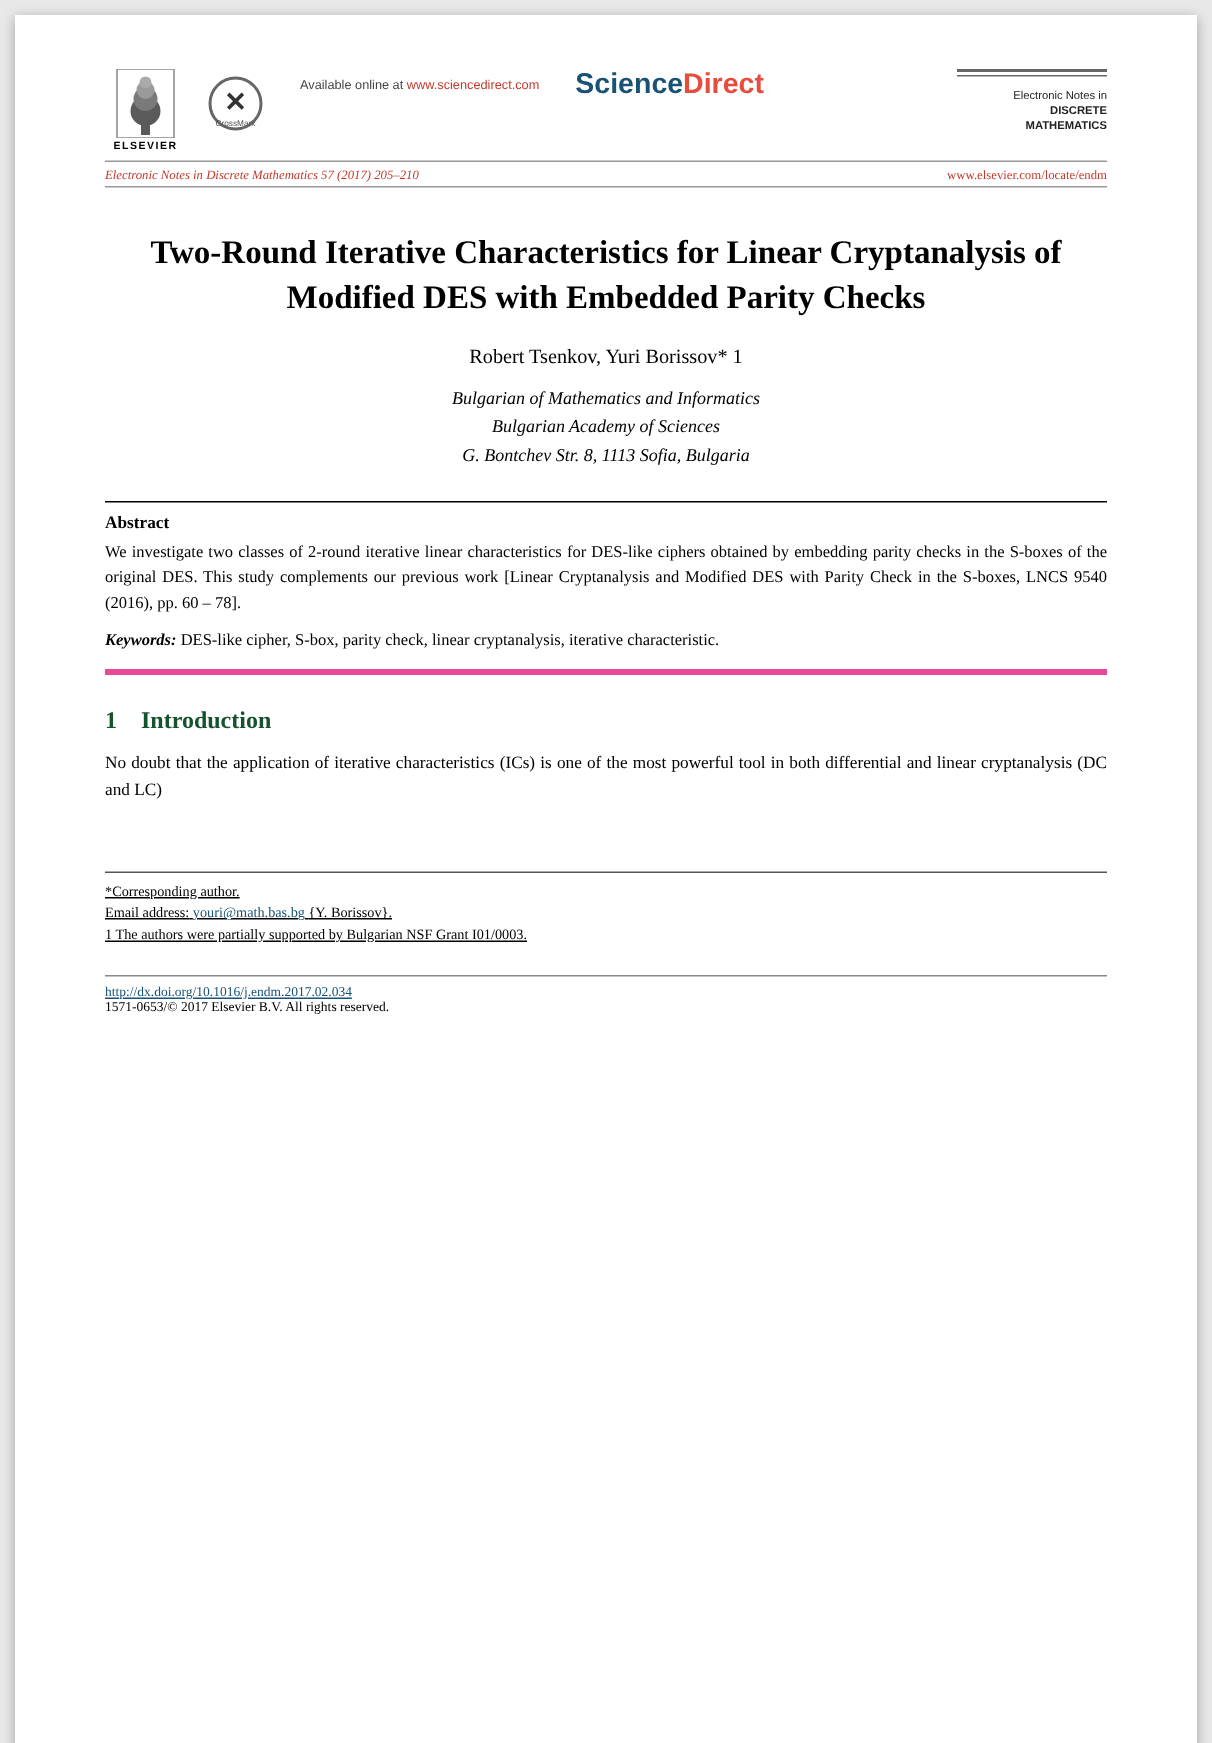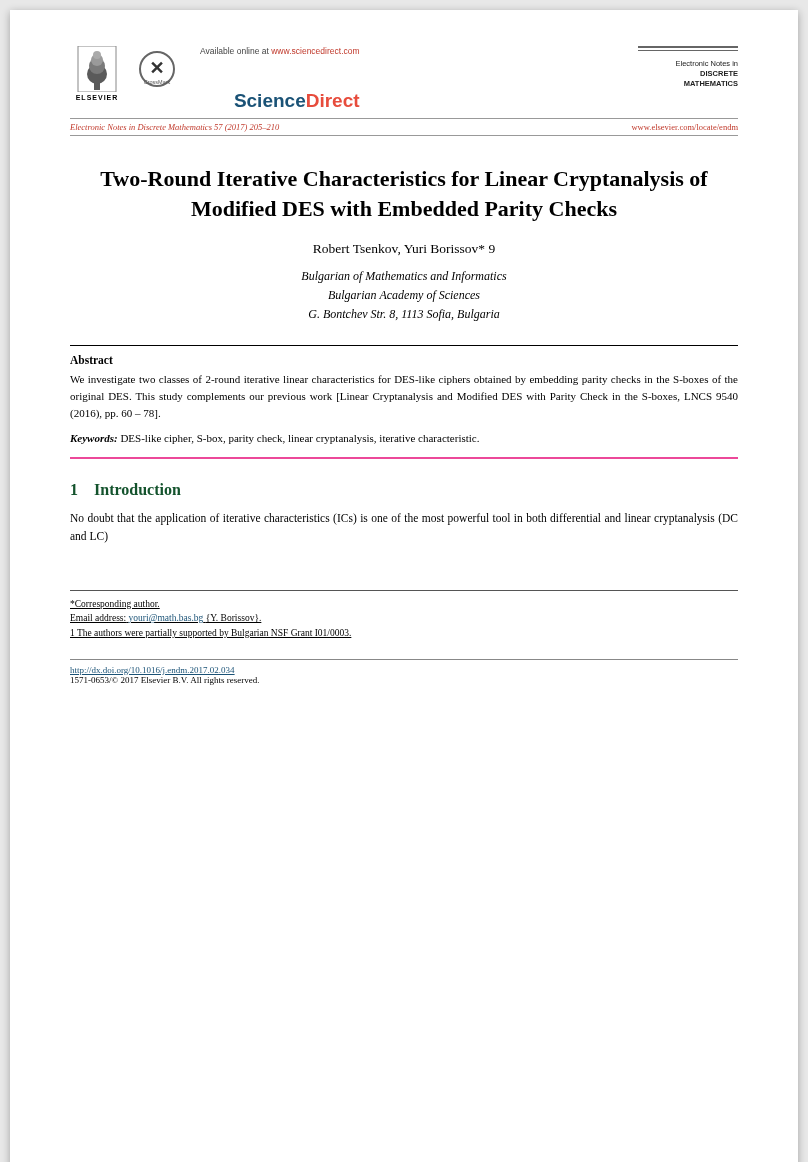--- a/index.html
+++ b/index.html
@@ -59,25 +59,24 @@
     }
 
     .crossmark-logo {
       width: 38px;
       height: 38px;
       margin-top: 4px;
     }
 
     .header-center {
       display: flex;
-      flex-direction: column;
-      align-items: flex-end;
+      flex-direction: row;
+      align-items: center;
       flex: 1;
       padding: 0 10px;
-      gap: 32px;
     }
 
     .available-online {
       font-size: 8.5px;
       color: #444;
       font-family: Arial, sans-serif;
       margin-bottom: 2px;
     }
 
     .available-online a, .available-link {
@@ -187,21 +186,21 @@
       font-size: 12px;
       font-style: italic;
       color: #000;
       line-height: 1.55;
     }
 
     
     .abstract-section {
       margin: 22px 0 18px 0;
       border-top: 1px solid #000;
-      border-bottom: 2px solid #ec4899;
+      border-bottom: 4px solid #ec4899;
       padding: 8px 0 10px 0;
     }
 
     .abstract-title {
       font-size: 11.5px;
       font-weight: bold;
       color: #000;
       margin-bottom: 5px;
     }
 
@@ -346,21 +345,21 @@
   <div class="journal-info-bar">
     <span class="journal-citation">Electronic Notes in Discrete Mathematics 57 (2017) 205–210</span>
     <span class="journal-url">www.elsevier.com/locate/endm</span>
   </div>
 
   <div class="title-section">
     <h1 class="paper-title">Two-Round Iterative Characteristics for Linear Cryptanalysis of Modified DES with Embedded Parity Checks</h1>
   </div>
 
   <div class="authors-section">
-    <div class="authors">Robert Tsenkov, Yuri Borissov* 9</div>
+    <div class="authors">Robert Tsenkov, Yuri Borissov* 1</div>
     <div class="affiliation">
       <div>Bulgarian of Mathematics and Informatics</div>
       <div>Bulgarian Academy of Sciences</div>
       <div>G. Bontchev Str. 8, 1113 Sofia, Bulgaria</div>
     </div>
   </div>
 
   <div class="abstract-section">
     <div class="abstract-title">Abstract</div>
     <p class="abstract-text">We investigate two classes of 2-round iterative linear characteristics for DES-like ciphers obtained by embedding parity checks in the S-boxes of the original DES. This study complements our previous work [Linear Cryptanalysis and Modified DES with Parity Check in the S-boxes, LNCS 9540 (2016), pp. 60 – 78].</p>

